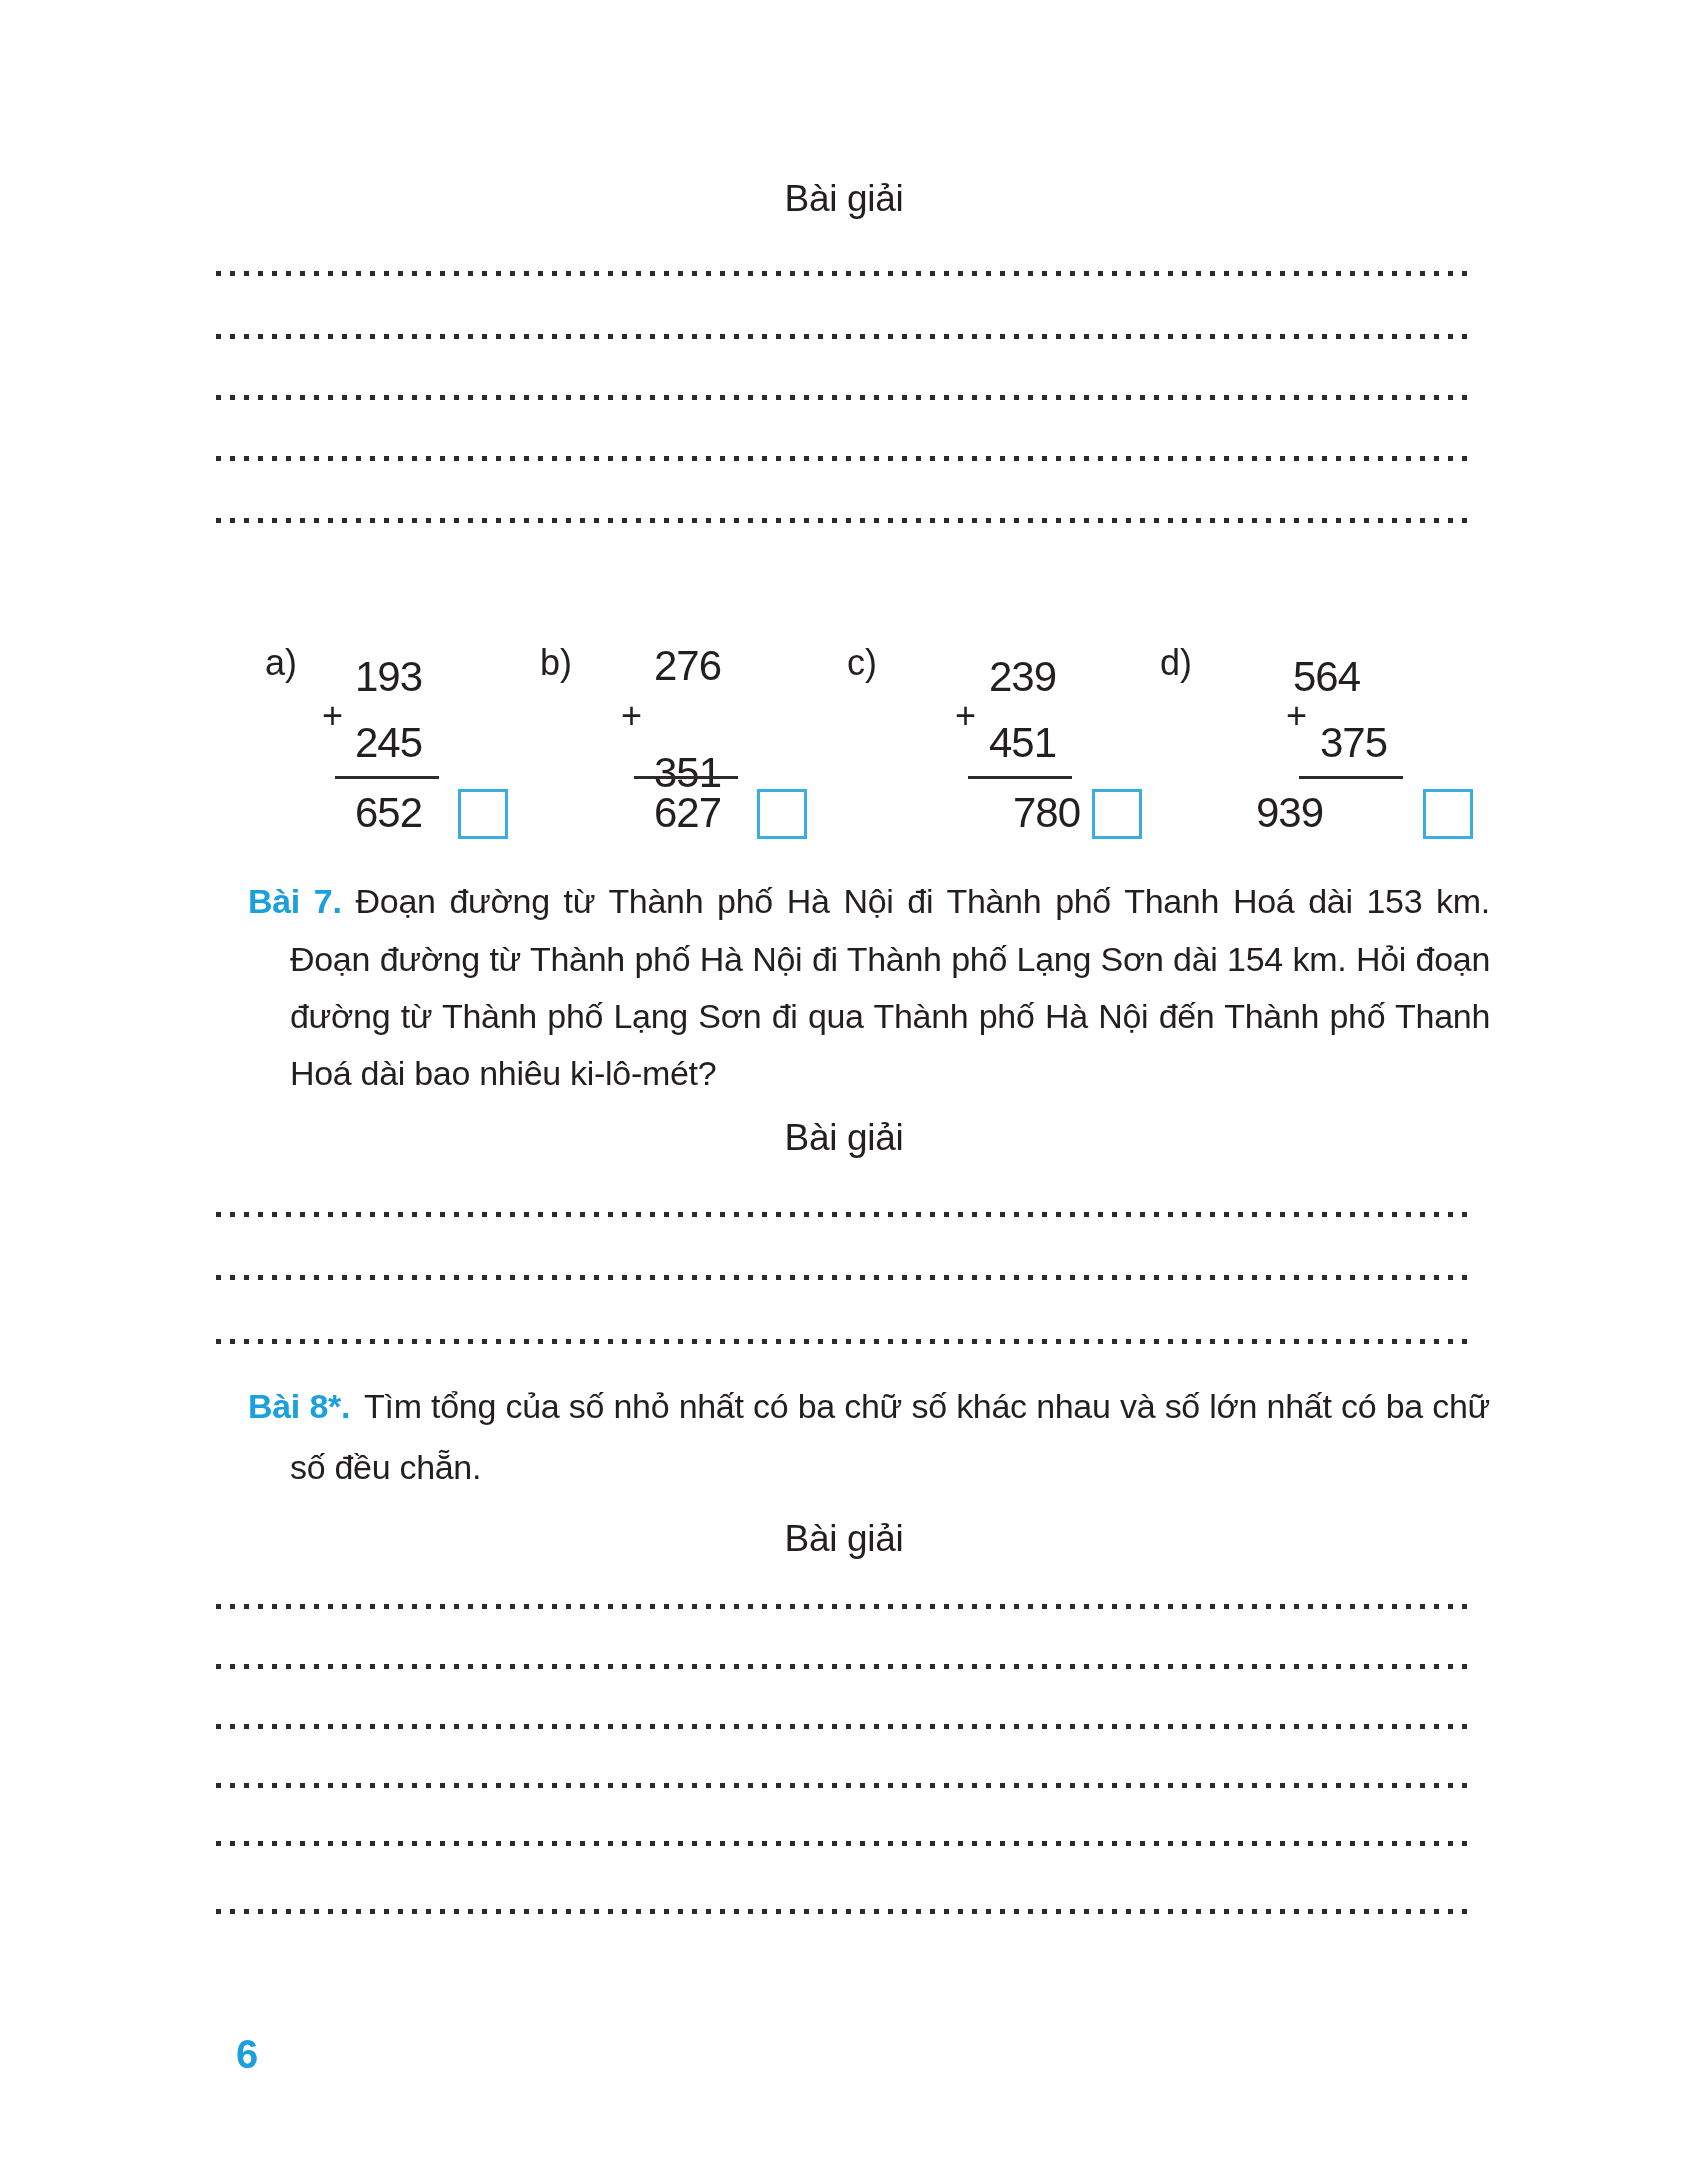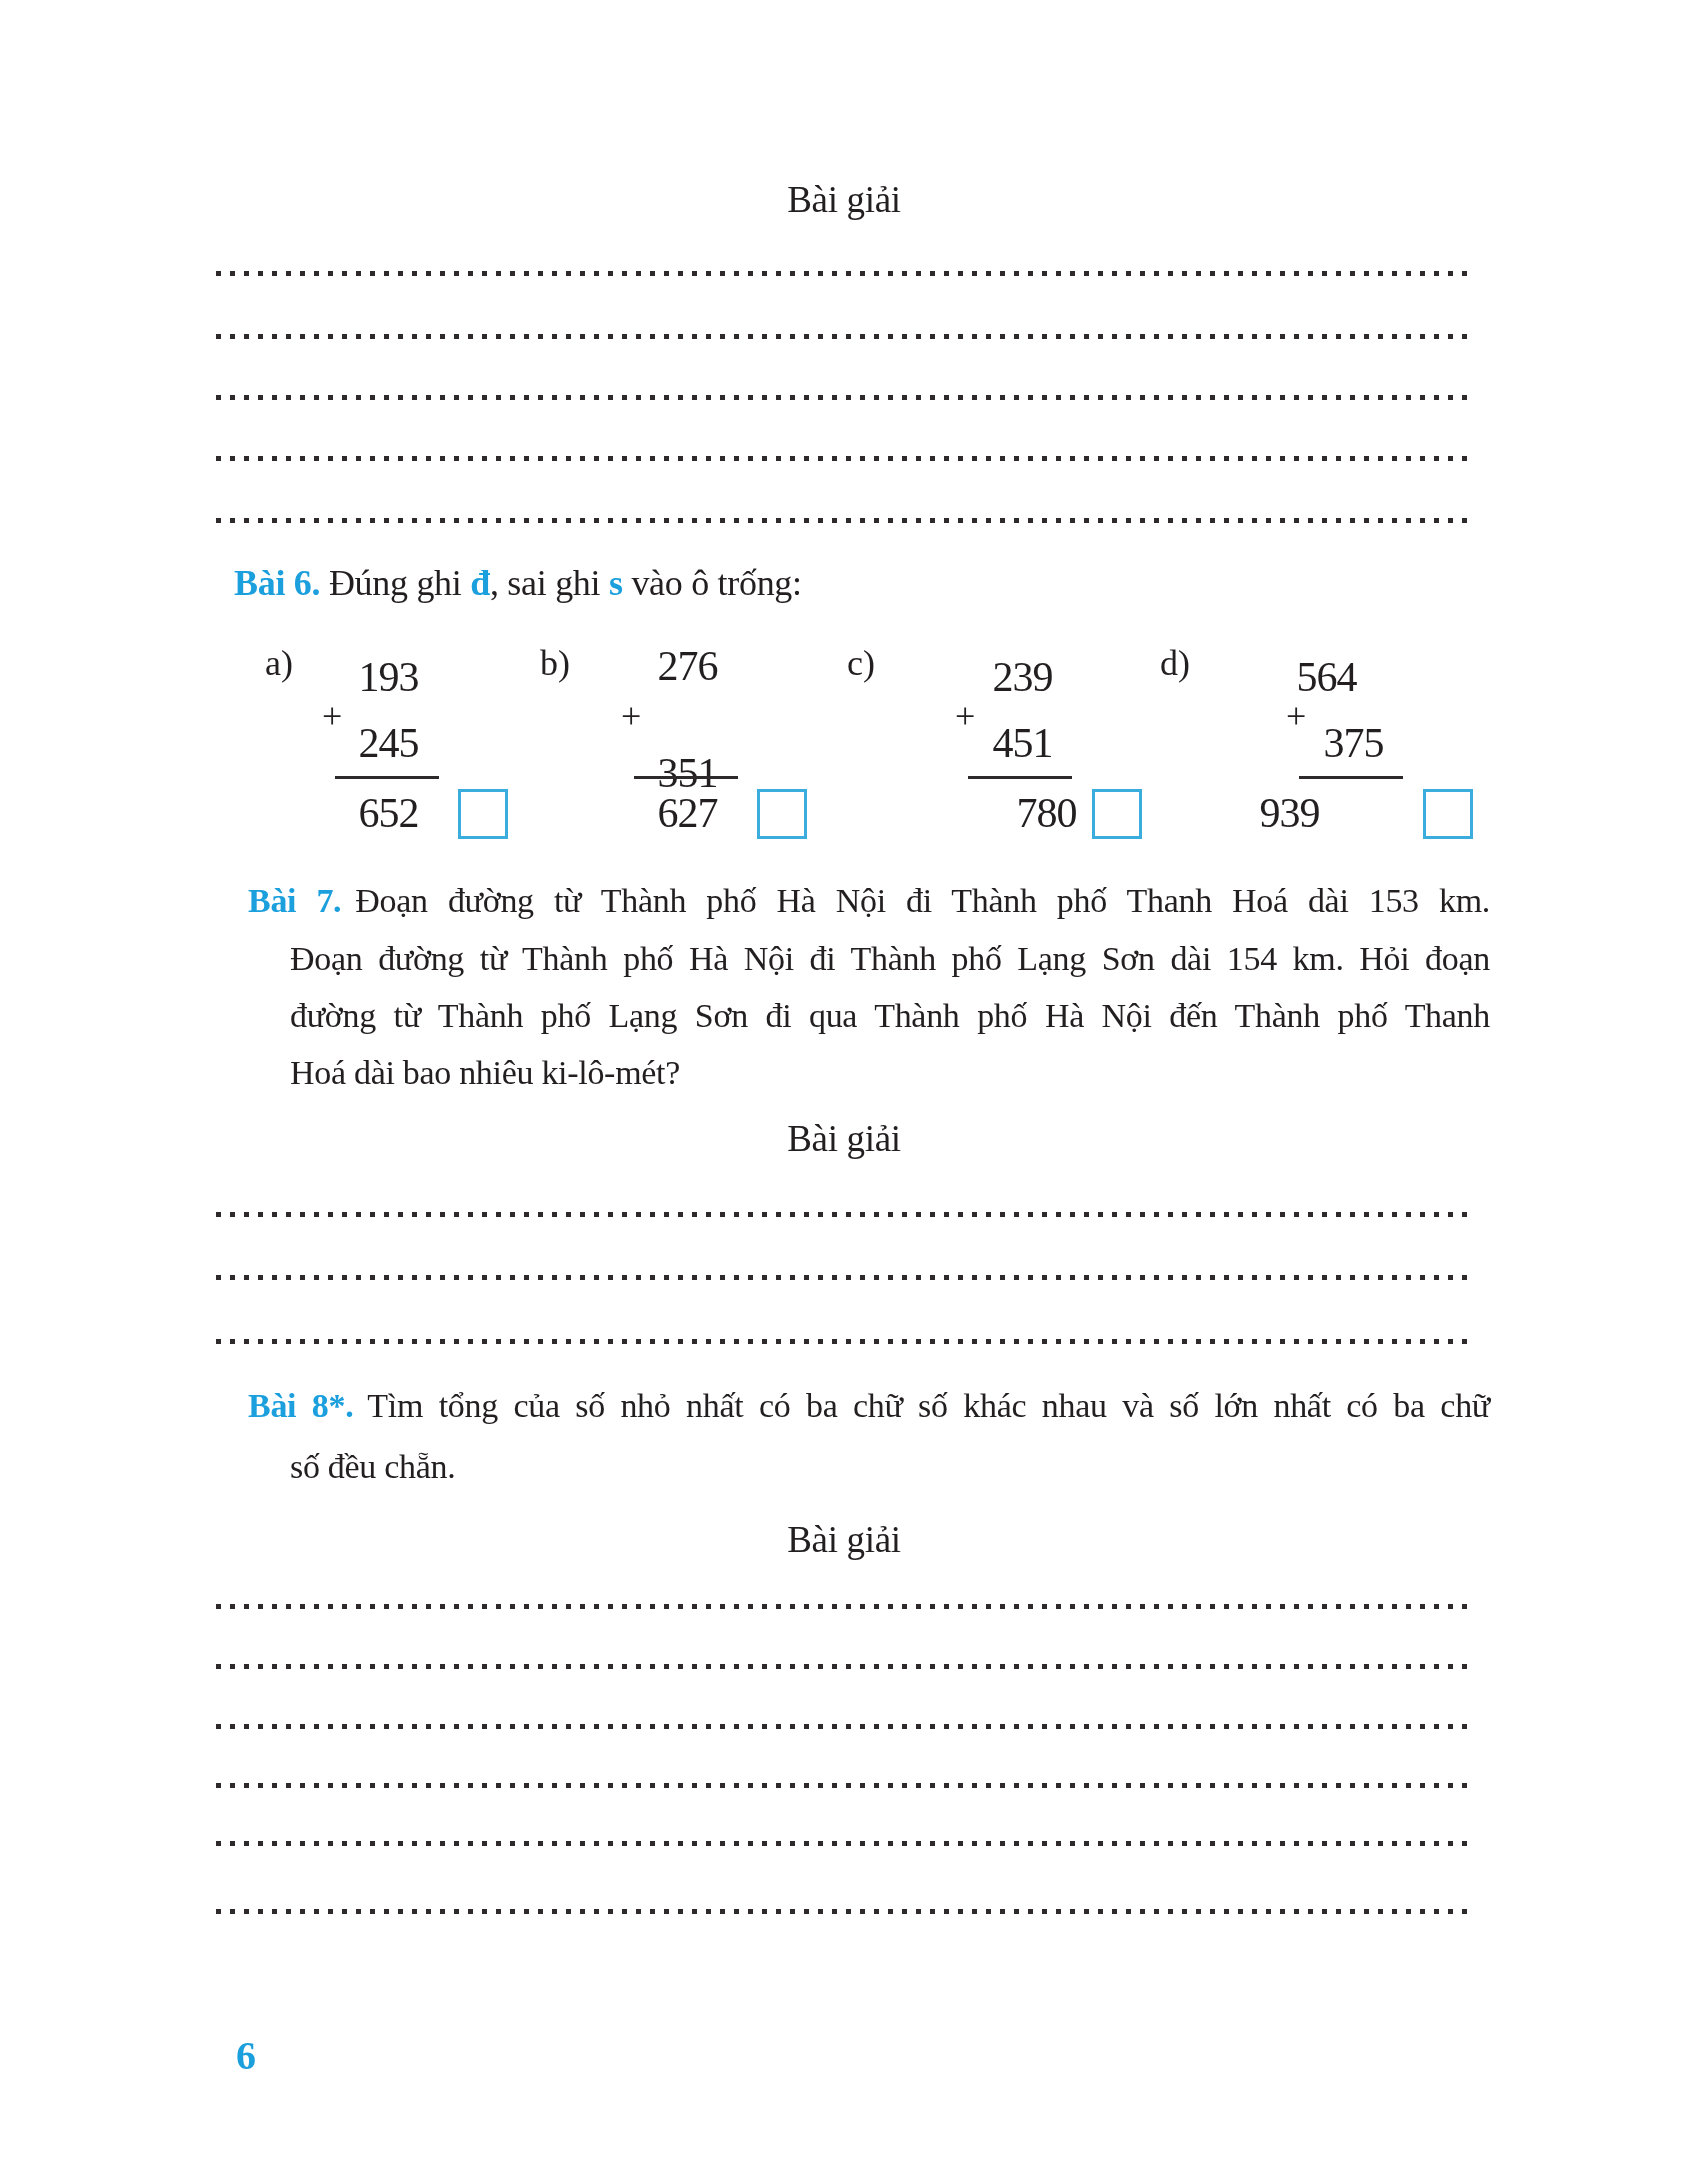--- a/index.html
+++ b/index.html
@@ -2,21 +2,21 @@
 <html><head>
 <meta charset="utf-8">
 <style>
   * { margin: 0; padding: 0; box-sizing: border-box; }
   html, body { background: #ffffff; }
   .page {
     position: relative;
     width: 1683px;
     height: 2178px;
     background: #ffffff;
-    font-family: Liberation Serif, serif;
+    font-family: Liberation Sans, sans-serif;
     color: #231F20;
     overflow: hidden;
   }
   .abs { position: absolute; }
   .sol-title {
     left: 216px;
     width: 1256px;
     text-align: center;
     font-size: 37px;
     letter-spacing: -0.3px;
@@ -75,24 +75,20 @@
 
 <div class="page">
 
   <div class="abs sol-title" style="top:178px;">Bài giải</div>
   <div class="abs dots" style="top:271px;"></div>
   <div class="abs dots" style="top:334px;"></div>
   <div class="abs dots" style="top:395px;"></div>
   <div class="abs dots" style="top:456px;"></div>
   <div class="abs dots" style="top:518px;"></div>
 
-  <div class="abs exercise-heading" style="top:562px;">
-    <span class="blue">Bài 6.</span>
-    <span>Đúng ghi </span><span class="blue">đ</span><span>, sai ghi </span><span class="blue">s</span><span> vào ô trống:</span>
-  </div>
 
   <div>
     <div class="abs col-label" style="left:265px;top:642px;">a)</div>
     <div class="abs plus" style="left:322px;top:695px;">+</div>
     <div class="abs num" style="left:349px;top:653px;">193</div>
     <div class="abs num" style="left:349px;top:719px;">245</div>
     <div class="abs rule" style="left:335px;top:776px;"></div>
     <div class="abs num" style="left:349px;top:789px;">652</div>
     <div class="abs answer-box" style="left:458px;top:789px;"></div>
   </div>

